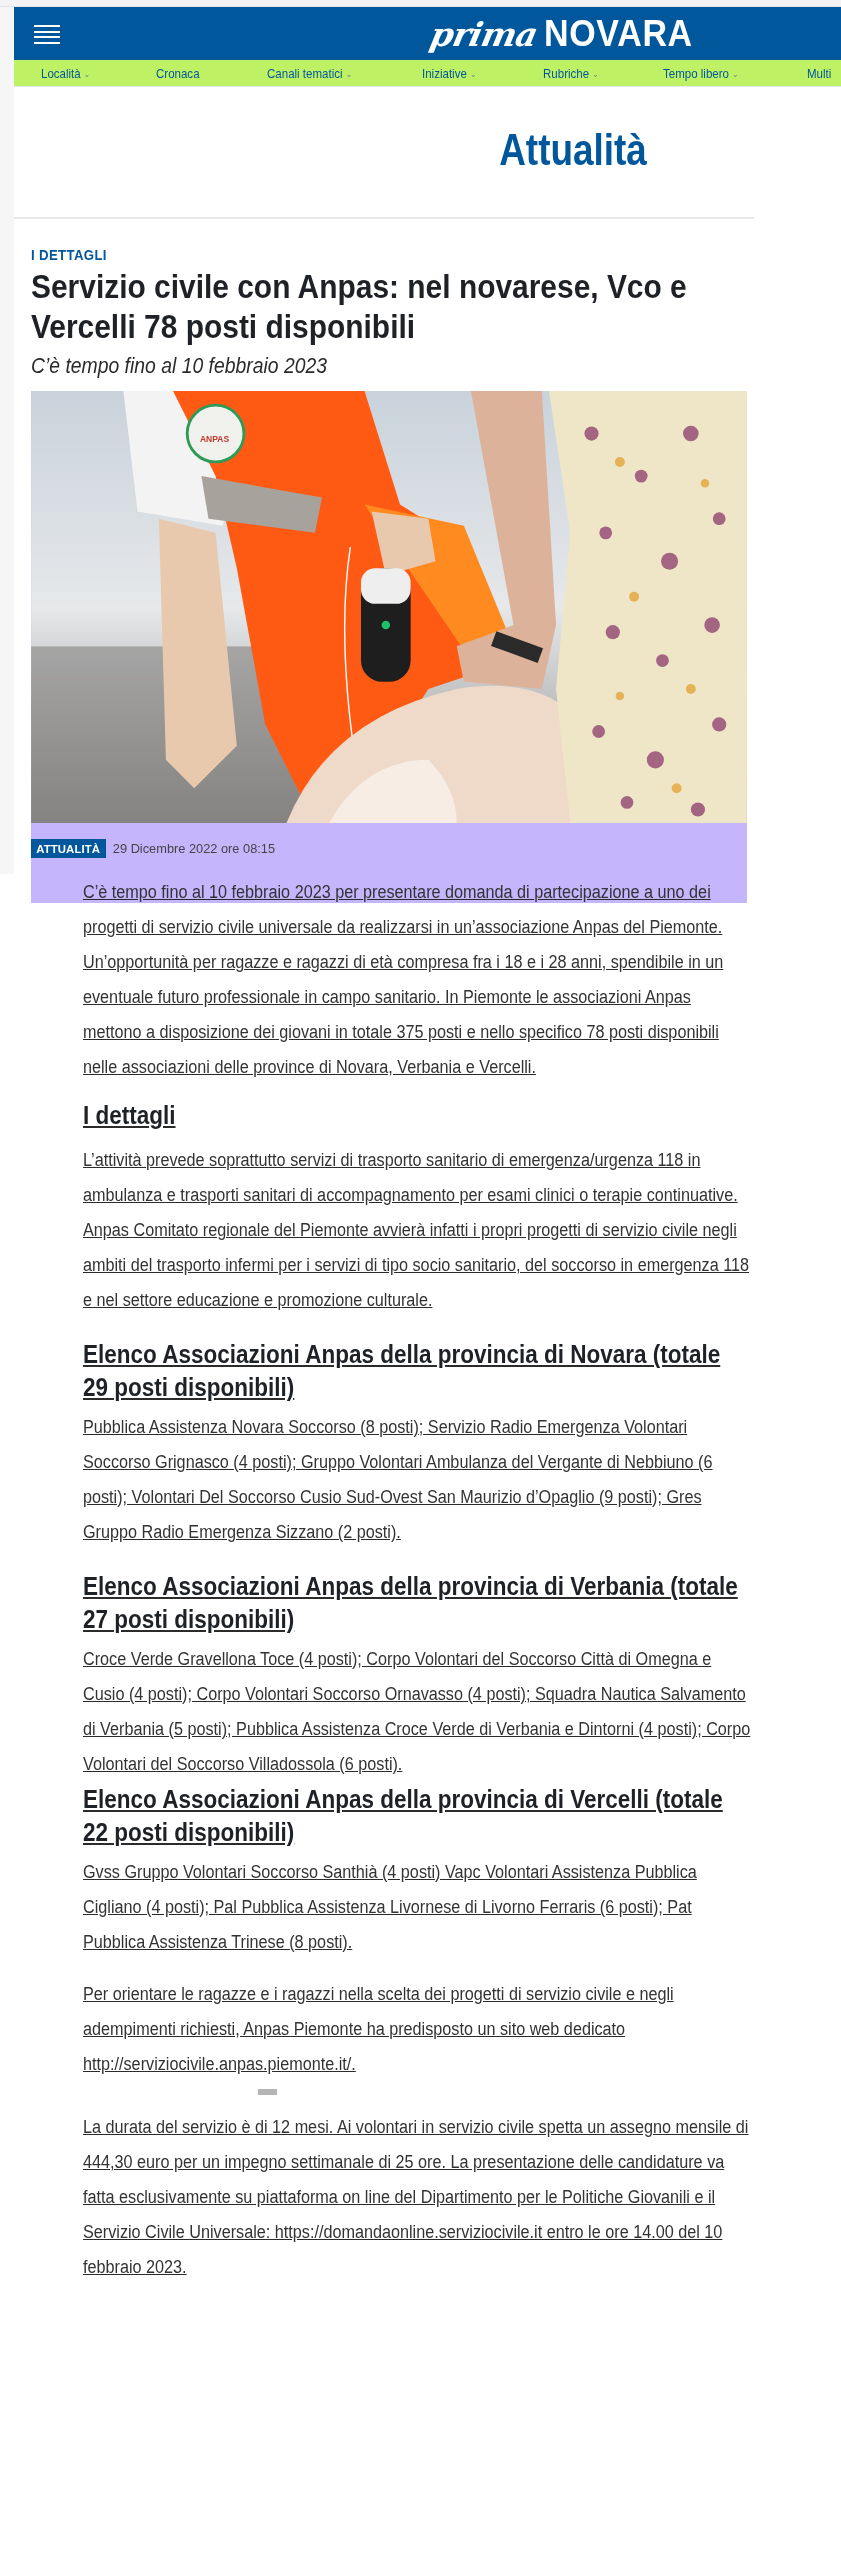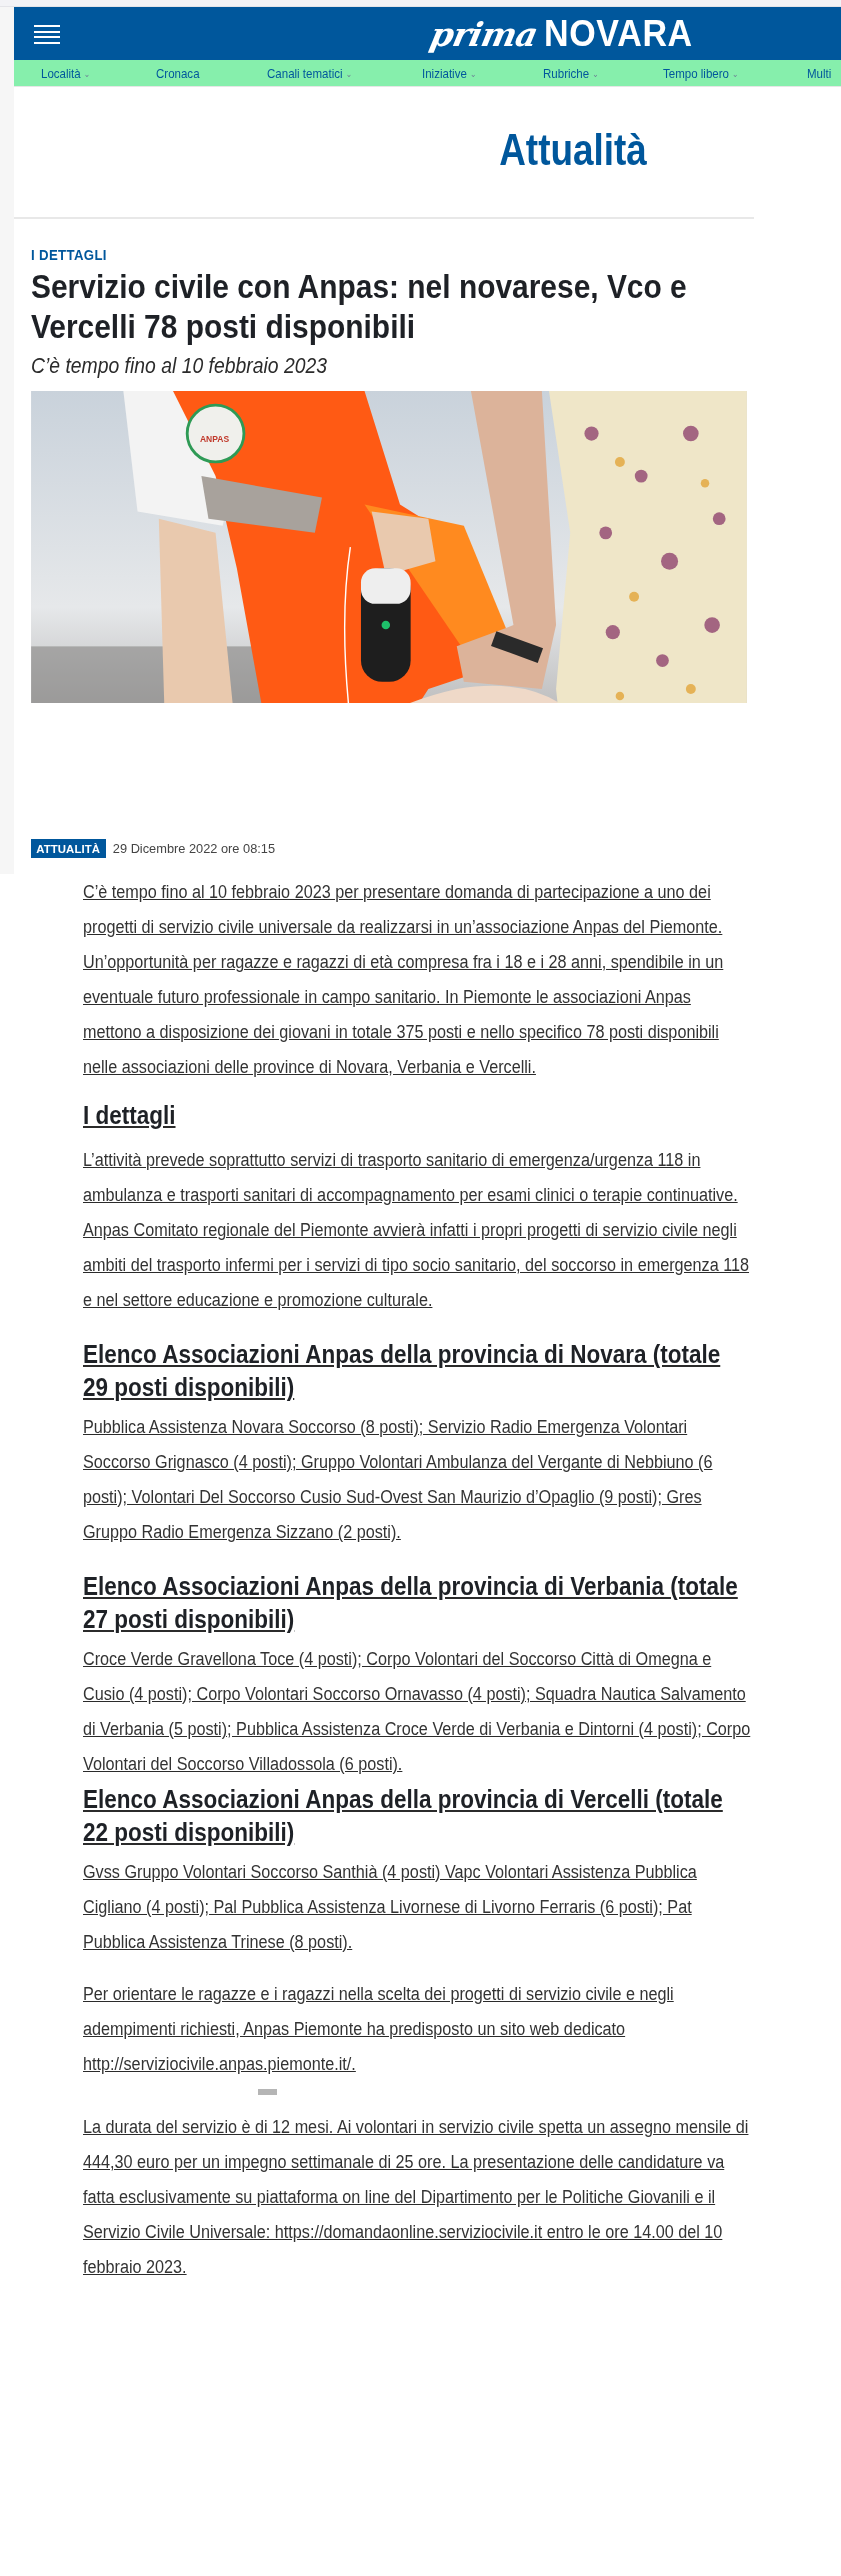--- a/index.html
+++ b/index.html
@@ -9,33 +9,33 @@
   .top-strip { position: absolute; left: 0; top: 0; width: 841px; height: 7px; background: #f3f3f6; border-bottom: 0.7px solid #e4e4e8; }
   .left-strip { position: absolute; left: 0; top: 7px; width: 14px; height: 867px; background: #f6f6f6; }
 
   .header { position: absolute; left: 14px; top: 7px; width: 827px; height: 53px; background: #00579c; }
   .hamburger { position: absolute; left: 20px; top: 18px; width: 25.6px; height: 20px; cursor: pointer; }
   .hamburger span { display: block; height: 2.1px; background: #ffffff; margin-bottom: 3.5px; }
   .logo { position: absolute; left: 417px; top: 5.7px; height: 43px; display: flex; align-items: baseline; color: #fff; white-space: nowrap; }
   .logo .prima { font-family: "DejaVu Serif", serif; font-style: italic; font-weight: bold; font-size: 33px; letter-spacing: -0.7px; transform: skewX(-12deg); display: inline-block; margin-right: 7px; }
   .logo .novara { font-family: "Liberation Sans", sans-serif; font-weight: bold; font-size: 37px; letter-spacing: 0.7px; transform: scaleX(0.92); transform-origin: left; display: inline-block; }
 
-  .nav { position: absolute; left: 14px; top: 60px; width: 827px; height: 27px; background: #86efac; border-bottom: 0.7px solid #e6e6e6; }
+  .nav { position: absolute; left: 14px; top: 60px; width: 827px; height: 27px; background: #bef264; border-bottom: 0.7px solid #e6e6e6; }
   .nav-item { position: absolute; top: 6.4px; font-size: 12.8px; color: #00579c; white-space: nowrap; cursor: pointer; transform: scaleX(0.9); transform-origin: left; }
   .nav-item .chev { font-size: 8.5px; margin-left: 3.5px; color: #6b7c93; position: relative; top: -1.4px; }
 
   .section-title { position: absolute; left: 0; width: 841px; top: 124px; text-align: center; padding-left: 305px; }
   .section-title span { display: inline-block; font-family: "Liberation Sans", sans-serif; font-weight: bold; font-size: 45px; color: #00579c; transform: scaleX(0.82); letter-spacing: 0px; }
   .divider { position: absolute; left: 14px; top: 217px; width: 740px; height: 2.1px; background: #e8e8e8; }
 
   .kicker { position: absolute; left: 30.5px; top: 246px; font-size: 15px; font-weight: bold; color: #00579c; letter-spacing: 0.4px; transform: scaleX(0.88); transform-origin: left; }
   .title { position: absolute; left: 30.5px; top: 266px; width: 724px; font-size: 34px; line-height: 40px; font-weight: bold; color: #1e2126; transform: scaleX(0.88); transform-origin: left; width: 823px; }
   .subtitle { position: absolute; left: 30.5px; top: 353px; font-size: 22px; font-style: italic; color: #2b2b2b; transform: scaleX(0.88); transform-origin: left; white-space: nowrap; }
 
-  .hero { position: absolute; left: 30.5px; top: 391px; width: 716px; height: 312px; overflow: hidden; background: #e5e5e5; }
+  .hero { position: absolute; left: 30.5px; top: 391px; width: 716px; height: 512px; overflow: hidden; background: #c4b5fd; }
   .hero svg { display: block; }
 
   .meta { position: absolute; left: 30.5px; top: 839px; display: flex; align-items: center; }
   .badge { background: #00579c; color: #fff; font-size: 11.4px; font-weight: bold; padding: 3.5px 5.7px; transform-origin: left; letter-spacing: 0.1px; cursor: pointer; }
   .date { margin-left: 7px; font-size: 12.8px; color: #444; }
 
   .article { position: absolute; left: 83px; top: 875px; width: 667px; text-decoration: underline; }
   .article p { font-size: 18px; line-height: 35px; color: #333; margin-bottom: 14px; transform: scaleX(0.9); transform-origin: left; width: 742px; }
   .article h2 { font-size: 25px; line-height: 33px; font-weight: bold; color: #1e2126; transform: scaleX(0.9); transform-origin: left; width: 742px; }
   .sep-bar { width: 18.5px; height: 5.7px; background: #b5b5b5; margin: 0 0 15.6px 175px; }

